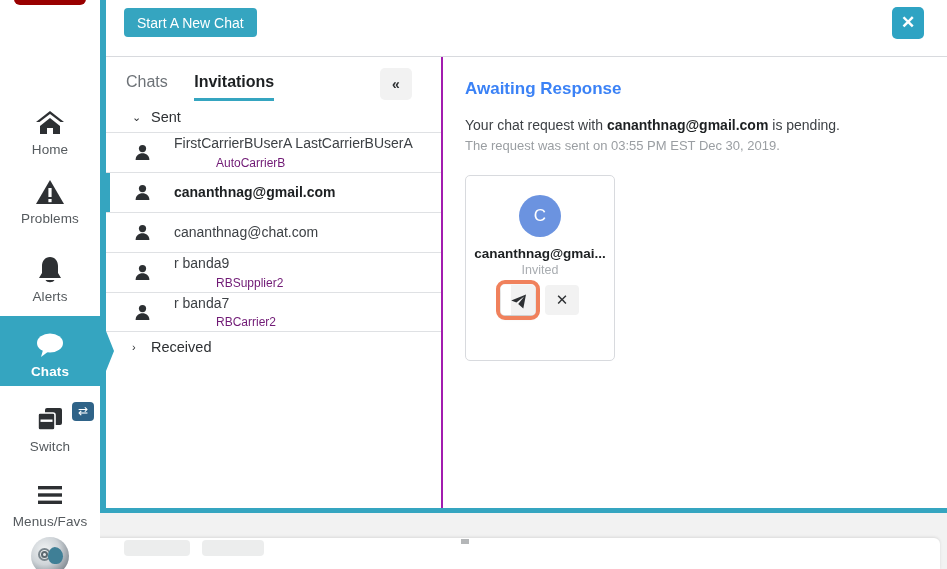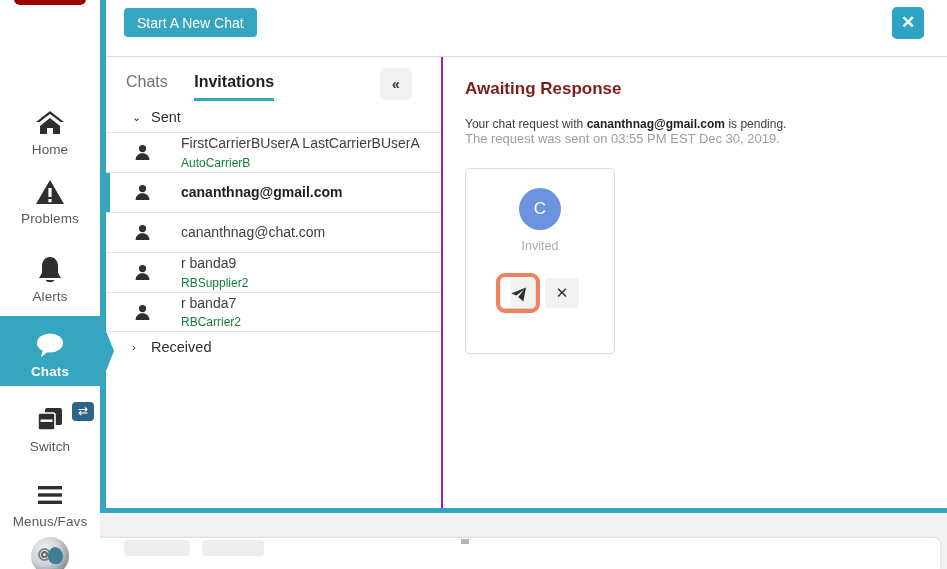--- a/index.html
+++ b/index.html
@@ -261,21 +261,21 @@
     color: #2d3033;
     width: 10px;
     display: inline-block;
   }
 
   .inv-list { list-style: none; }
   .inv-item {
     position: relative;
     display: flex;
     align-items: center;
-    gap: 30px;
+    gap: 23px;
     height: 40px;
     padding-left: 28px;
     border-top: 1px solid #dfe1e4;
     cursor: pointer;
   }
   .inv-item:last-child { border-bottom: 1px solid #dfe1e4; }
   .inv-item.selected::before {
     content: "";
     position: absolute;
     left: 0; top: 0;
@@ -288,38 +288,40 @@
     font-size: 14px;
     color: #3d4145;
     white-space: nowrap;
   }
   .inv-item.selected .inv-name {
     font-weight: bold;
     color: #1d2022;
   }
   .inv-sub {
     font-size: 12px;
-    color: #15803d;
+    color: #701a75;
+    margin-left: 42px;
   }
 
   
   .detail-col {
     flex: 1;
     padding: 22px 0 0 22px;
     position: relative;
   }
   .detail-title {
     font-size: 17px;
     font-weight: bold;
-    color: #7f1d1d;
+    color: #3b82f6;
     margin-bottom: 18px;
   }
   .detail-line1 {
-    font-size: 12px;
+    font-size: 14px;
     color: #3d4145;
+    margin-bottom: 5px;
   }
   .detail-line1 b { font-weight: bold; color: #1d2022; }
   .detail-line2 {
     font-size: 13px;
     color: #9a9ea2;
     margin-bottom: 22px;
   }
 
   .contact-card {
     width: 150px;
@@ -566,20 +568,21 @@
       <div class="detail-col">
         <div class="detail-title">Awaiting Response</div>
 
         <div class="detail-line1">
           <span>Your chat request with </span><b>cananthnag@gmail.com</b><span> is pending.</span>
         </div>
         <div class="detail-line2">The request was sent on 03:55 PM EST Dec 30, 2019.</div>
 
         <div class="contact-card">
           <div class="card-avatar">C</div>
+          <div class="card-name">cananthnag@gmai...</div>
           <div class="card-status">Invited</div>
 
           <div class="card-actions">
             <button class="act-btn highlight">
               <svg width="17" height="17" viewBox="0 0 17 17">
                   <path d="M16 1.4 L1.2 7.6 L6.4 9.6 L14.2 3.4 L8.2 10.9 L13.3 15.6 Z" fill="#2d3033"></path>
                 </svg>
             </button>
             <button class="act-btn">✕</button>
           </div>

